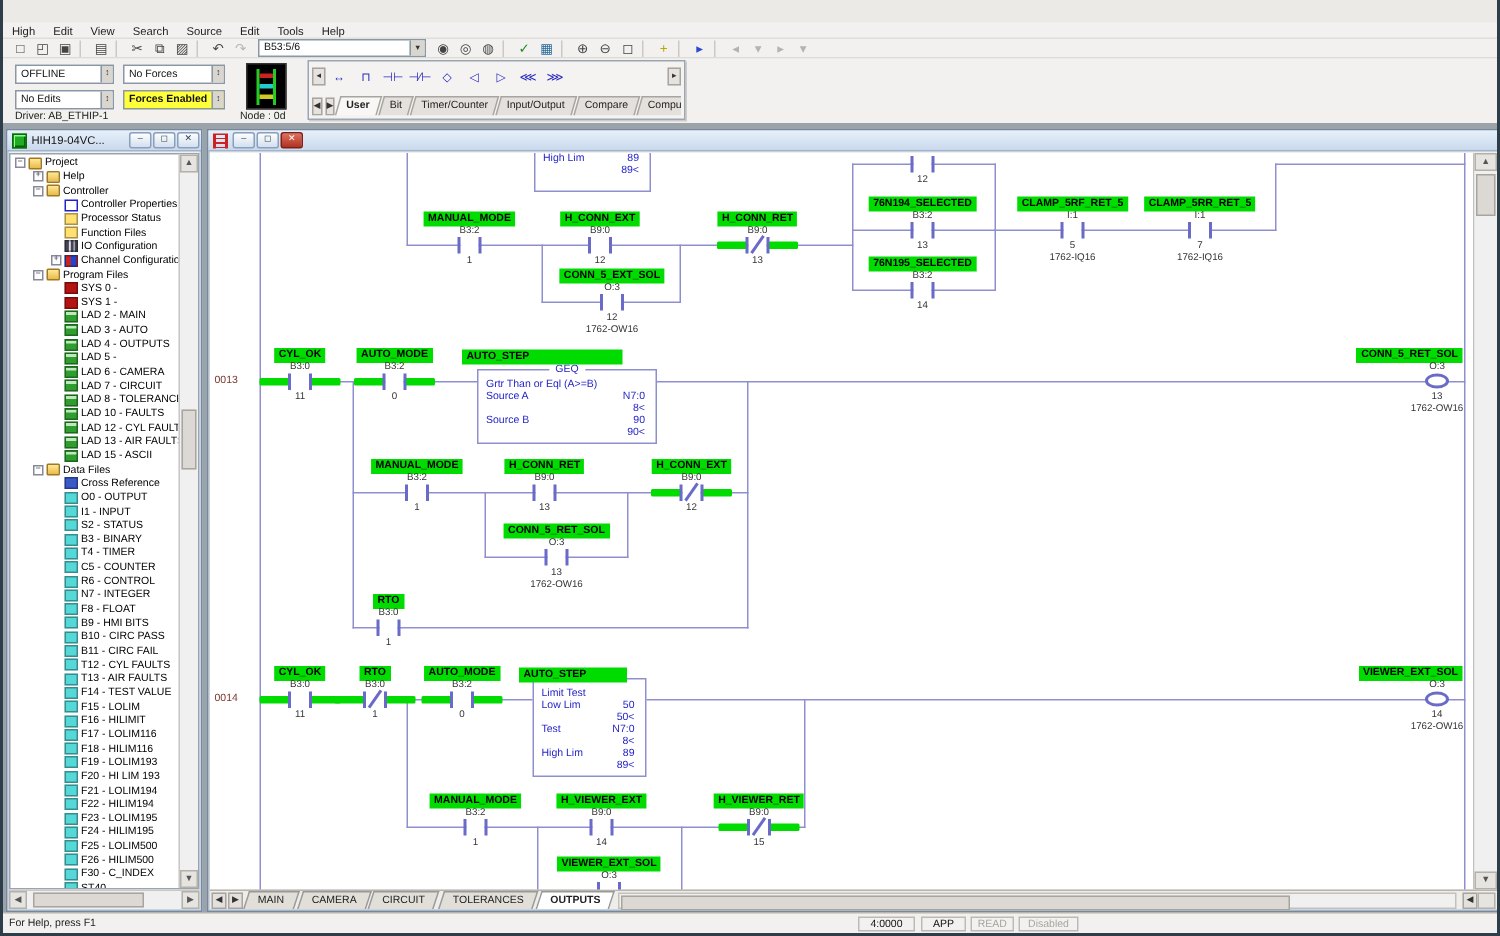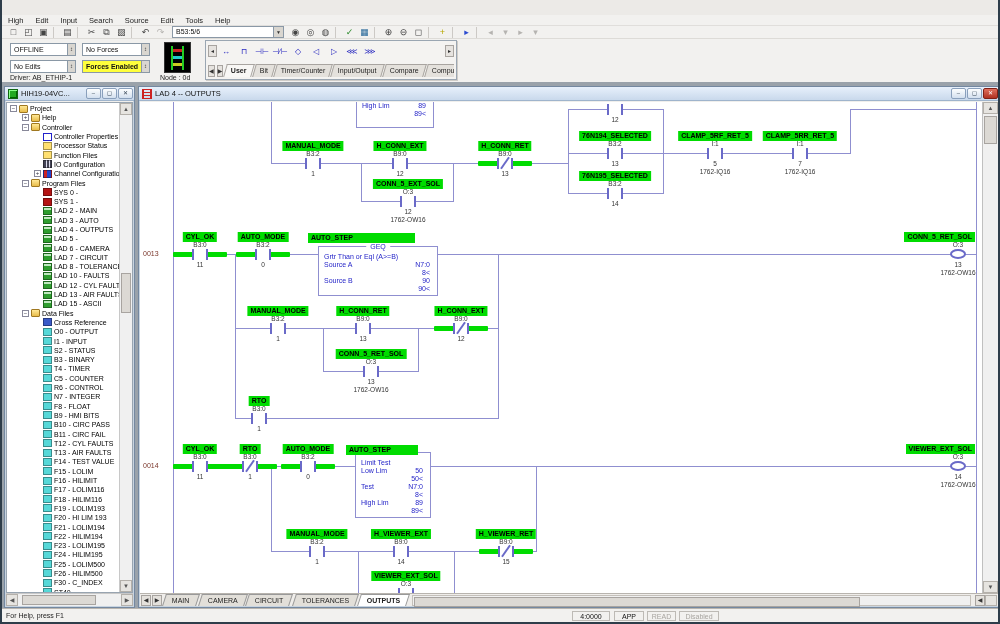--- a/index.html
+++ b/index.html
@@ -151,21 +151,21 @@
 </style>
 </head>
 <body>
 
 <div id="app">
 
 
   <div id="menubar">
       <div class="mitem">High</div>
       <div class="mitem">Edit</div>
-      <div class="mitem">Input</div>
+      <div class="mitem">View</div>
       <div class="mitem">Search</div>
       <div class="mitem">Source</div>
       <div class="mitem">Edit</div>
       <div class="mitem">Tools</div>
       <div class="mitem">Help</div>
     </div>
   <div id="toolbar">
       <div class="tbtn">□</div>
       <div class="tbtn">◰</div>
       <div class="tbtn">▣</div>
@@ -543,21 +543,20 @@
       <div id="treehscroll">
         <div class="harr" style="left:0;">◀</div>
         <div class="hthumb" style="left:16px;width:74px;"></div>
         <div class="harr" style="right:0;">▶</div>
       </div>
     </div>
 
     <div id="ladwin" class="childwin">
       <div class="ctitle">
         <div class="micon red"></div>
-        <div class="txt">LAD 4 -- OUTPUTS</div>
         <div class="cbtn">–</div>
         <div class="cbtn">◻</div>
         <div class="cbtn close">✕</div>
       </div>
       <div id="ladmid">
         <div id="canvas">
             <div class="wire" style="left: 33px; top: 0px; width: 1px; height: 494px;"></div>
             <div class="wire" style="left: 836px; top: 0px; width: 1px; height: 494px;"></div>
             <div class="wire" style="left: 131px; top: 0px; width: 1px; height: 62px;"></div>
             <div class="wire" style="left: 131px; top: 61px; width: 298px; height: 1px;"></div>

